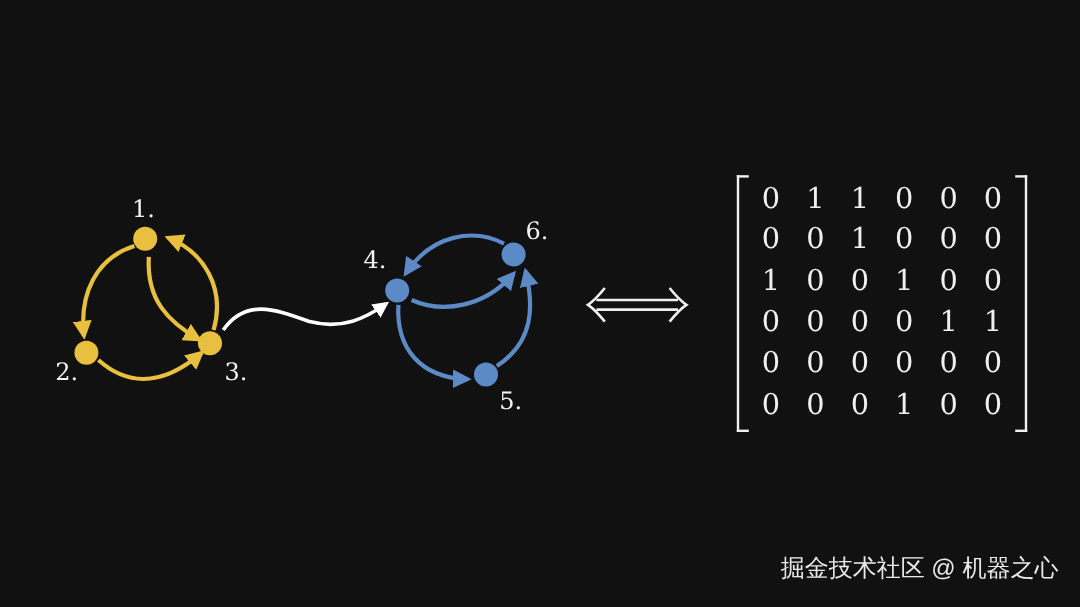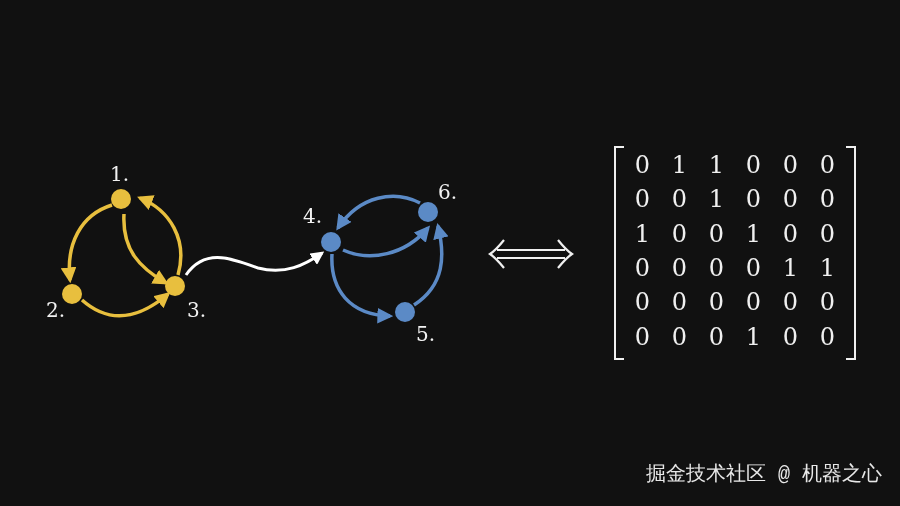--- a/index.html
+++ b/index.html
@@ -25,21 +25,21 @@
     .mgrid {
       position: absolute; left: 10px; top: 2px; right: 10px; bottom: 4px;
       display: grid; grid-template-columns: repeat(6, 1fr); grid-template-rows: repeat(6, 1fr);
     }
     .cell {
       color: #f0f0f0; font-family: "DejaVu Serif", "Liberation Serif", serif;
       font-size: 24px; display: flex; align-items: center; justify-content: center;
     }
     .watermark {
       position: absolute; right: 18px; top: 460px;
-      color: #e8e8e8; font-family: Liberation Mono, monospace; font-size: 20px;
+      color: #e8e8e8; font-family: Liberation Sans, sans-serif; font-size: 20px;
     }
   </style>
 </head>
 <body>
 
 <div id="stage">
   <svg width="900" height="506" viewBox="0 0 900 506">
     <defs>
       <marker id="ay" viewBox="0 0 10 10" refX="8" refY="5" markerWidth="4.5" markerHeight="4.5" orient="auto">
         <path d="M0,0 L10,5 L0,10 z" fill="#e8bf3e"></path>

